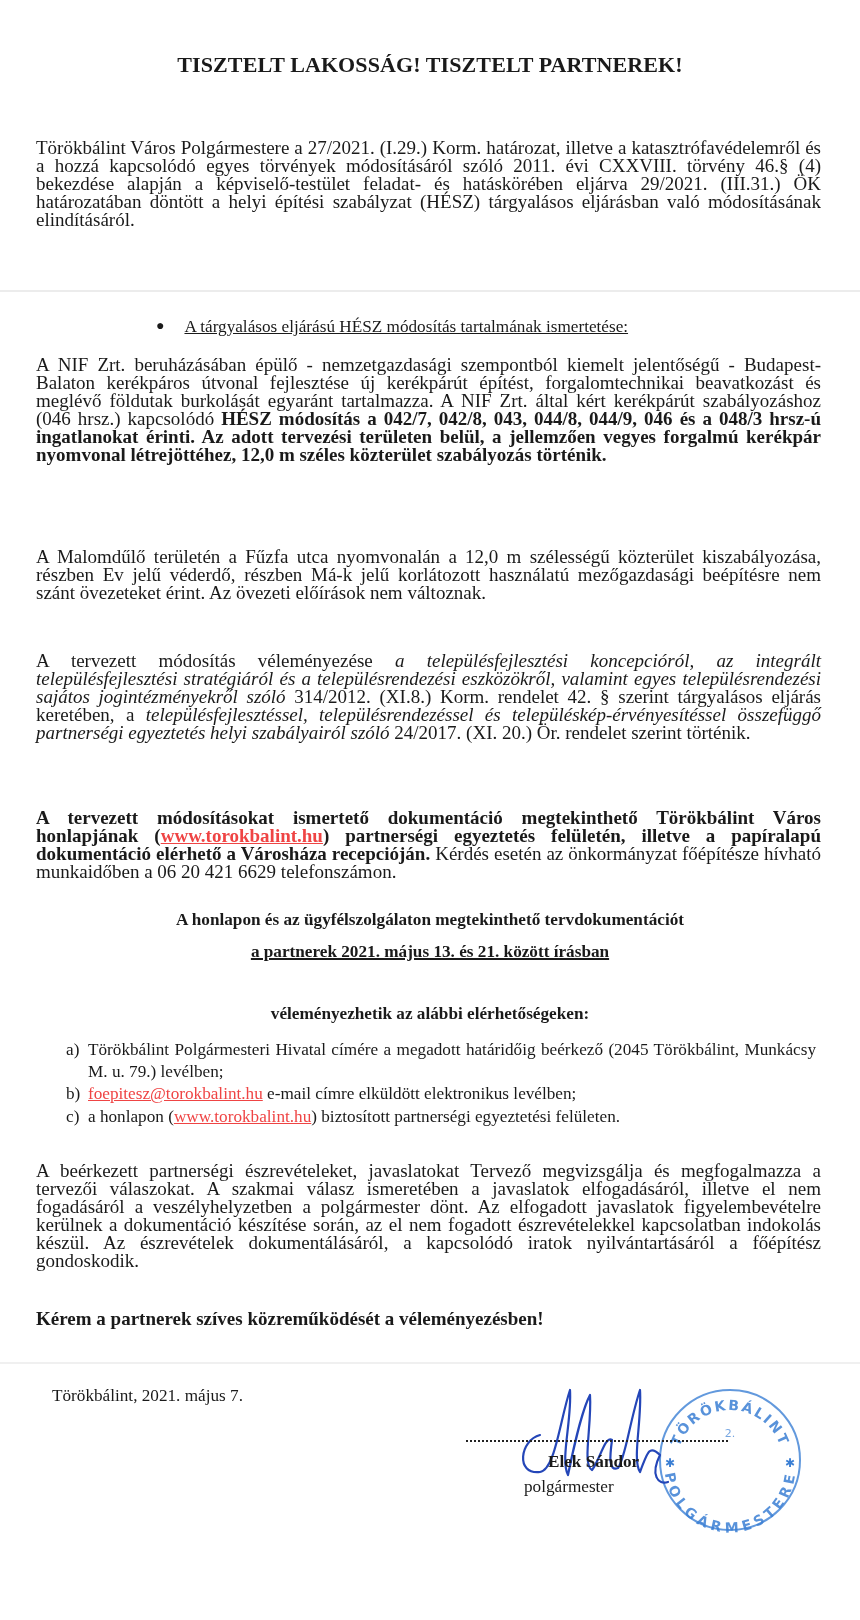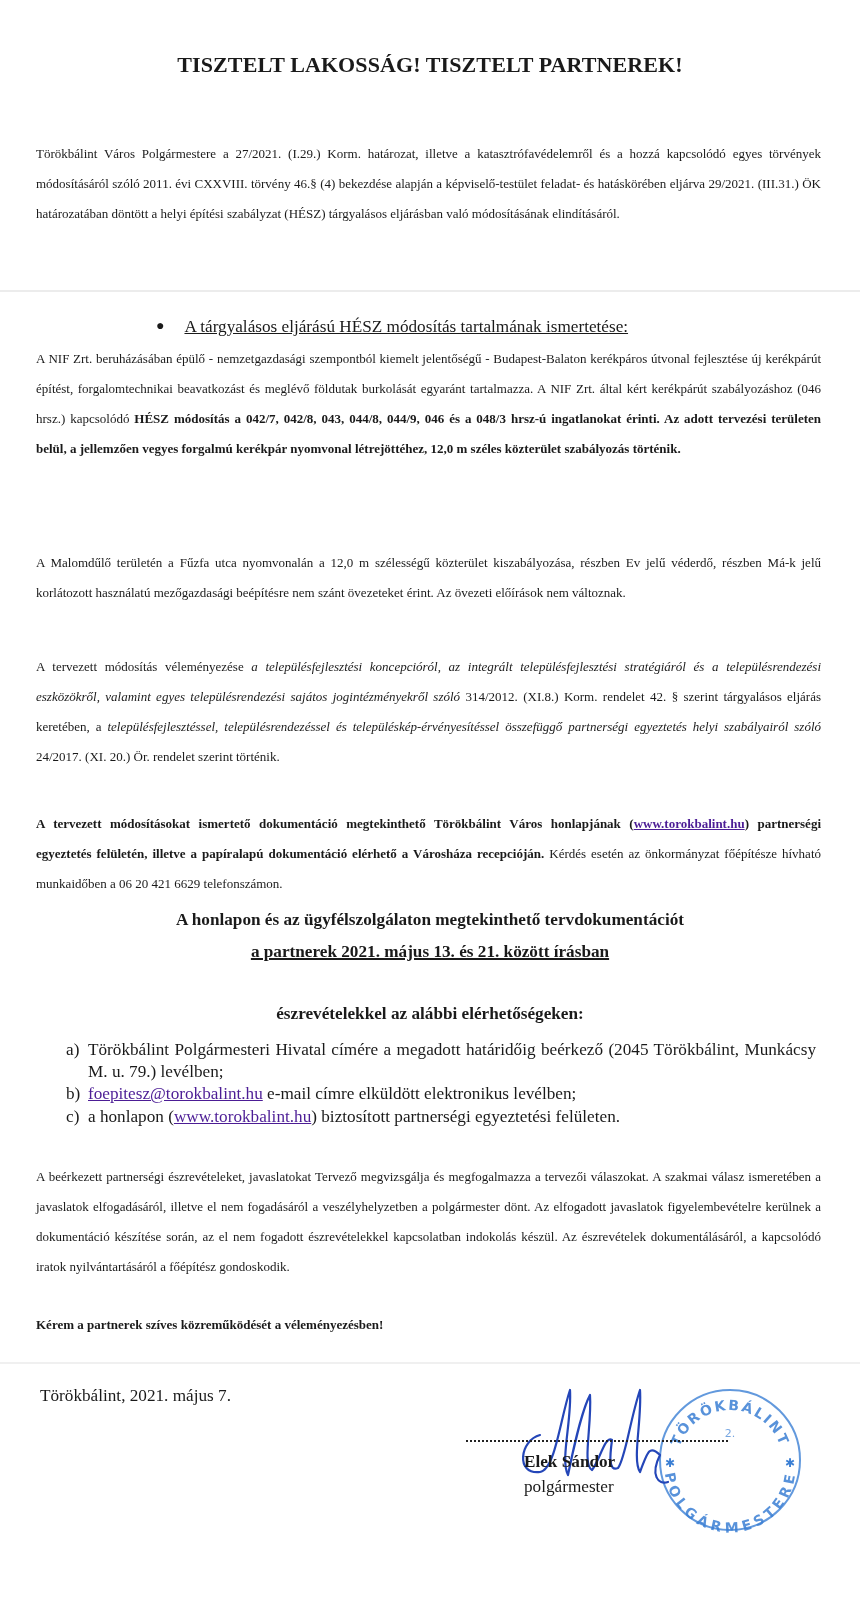--- a/index.html
+++ b/index.html
@@ -9,84 +9,84 @@
     color: #1a1a1a;
   }
   .page { position: absolute; left: 0; top: 0; width: 860px; height: 1620px; }
   .scanline { position: absolute; left: 0; width: 860px; height: 2px; background: #ececec; }
   .title {
     position: absolute; top: 52px; left: 0; width: 860px; text-align: center;
     font-weight: bold; font-size: 22px; letter-spacing: 0.1px;
   }
   .para {
     position: absolute; left: 36px; width: 785px;
-    font-size: 13px; line-height: 30px; text-align: justify;
+    font-size: 19px; line-height: 18px; text-align: justify;
   }
   .para b { font-weight: bold; }
   .para i { font-style: italic; }
   .section-heading {
     position: absolute; top: 317px; left: 156px; font-size: 17.2px;
   }
   .section-heading .bullet { display: inline-block; margin-right: 20px; font-size: 14px; vertical-align: 2px; }
   .section-heading .label { text-decoration: underline; margin-top: 32px; }
   .center-line {
     position: absolute; left: 0; width: 860px; text-align: center;
     font-weight: bold; font-size: 17.2px;
   }
   .center-line.u span { text-decoration: underline; text-decoration-thickness: 2px; }
-  .link { color: #4c1d95; text-decoration: underline; }
+  .link { color: #ef4444; text-decoration: underline; }
   .list {
     position: absolute; left: 66px; width: 750px; font-size: 17.2px; line-height: 22.2px;
   }
   .list .item { display: flex; text-align: justify; }
   .list .mark { width: 22px; flex: none; }
   .list .txt { flex: 1; }
-  .place-date { position: absolute; top: 1386px; left: 40px; font-size: 17.2px; }
+  .place-date { position: absolute; top: 1386px; left: 52px; font-size: 17.2px; }
   .dots {
     position: absolute; top: 1440px; left: 466px; width: 262px;
     border-bottom: 2px dotted #222; height: 0;
   }
-  .signer-name { position: absolute; top: 1452px; left: 524px; font-weight: bold; font-size: 17.2px; }
+  .signer-name { position: absolute; top: 1452px; left: 524px; font-weight: bold; font-size: 17.2px; padding-left: 24px; }
   .signer-title { position: absolute; top: 1477px; left: 524px; font-weight: normal; font-size: 17.2px; }
   .signature { position: absolute; left: 500px; top: 1380px; width: 180px; height: 110px; }
   .stamp { position: absolute; left: 655px; top: 1385px; width: 150px; height: 150px; }
 </style>
 </head>
 <body>
 
 <div class="page">
 
   <div class="scanline" style="top:290px"></div>
   <div class="scanline" style="top:1362px; background:#f0f0f0"></div>
 
   <div class="title">TISZTELT LAKOSSÁG!  TISZTELT PARTNEREK!</div>
 
   <div class="para" style="top:139px">Törökbálint Város Polgármestere a 27/2021. (I.29.) Korm. határozat, illetve a katasztrófavédelemről és a hozzá kapcsolódó egyes törvények módosításáról szóló 2011. évi CXXVIII. törvény 46.§ (4) bekezdése alapján a képviselő-testület feladat- és hatáskörében eljárva 29/2021. (III.31.) ÖK határozatában döntött a helyi építési szabályzat (HÉSZ) tárgyalásos eljárásban való módosításának elindításáról.</div>
 
   <div class="section-heading">
     <span class="bullet">●</span><span class="label">A tárgyalásos eljárású HÉSZ módosítás tartalmának ismertetése:</span>
   </div>
 
-  <div class="para" style="top:344px">
+  <div class="para" style="top:356px">
     <span>A NIF Zrt. beruházásában épülő - nemzetgazdasági szempontból kiemelt jelentőségű - Budapest-Balaton kerékpáros útvonal fejlesztése új kerékpárút építést, forgalomtechnikai beavatkozást és meglévő földutak burkolását egyaránt tartalmazza. A NIF Zrt. által kért kerékpárút szabályozáshoz (046 hrsz.) kapcsolódó </span><b>HÉSZ módosítás a 042/7, 042/8, 043, 044/8, 044/9, 046 és a 048/3 hrsz-ú ingatlanokat érinti. Az adott tervezési területen belül, a jellemzően vegyes forgalmú kerékpár nyomvonal létrejöttéhez, 12,0 m széles közterület szabályozás történik.</b>
   </div>
 
   <div class="para" style="top:548px">A Malomdűlő területén a Fűzfa utca nyomvonalán a 12,0 m szélességű közterület kiszabályozása, részben Ev jelű véderdő, részben Má-k jelű korlátozott használatú mezőgazdasági beépítésre nem szánt övezeteket érint. Az övezeti előírások nem változnak.</div>
 
   <div class="para" style="top:652px">
     <span>A tervezett módosítás véleményezése </span><i>a településfejlesztési koncepcióról, az integrált településfejlesztési stratégiáról és a településrendezési eszközökről, valamint egyes településrendezési sajátos jogintézményekről szóló</i><span> 314/2012. (XI.8.) Korm. rendelet 42. § szerint tárgyalásos eljárás keretében, a </span><i>településfejlesztéssel, településrendezéssel és településkép-érvényesítéssel összefüggő partnerségi egyeztetés helyi szabályairól szóló</i><span> 24/2017. (XI. 20.) Ör. rendelet szerint történik.</span>
   </div>
 
   <div class="para" style="top:809px">
     <b>A tervezett módosításokat ismertető dokumentáció megtekinthető Törökbálint Város honlapjának (</b><b><a class="link">www.torokbalint.hu</a></b><b>) partnerségi egyeztetés felületén, illetve a papíralapú dokumentáció elérhető a Városháza recepcióján.</b><span> Kérdés esetén az önkormányzat főépítésze hívható munkaidőben a 06 20 421 6629 telefonszámon.</span>
   </div>
 
   <div class="center-line" style="top:910px">A honlapon és az ügyfélszolgálaton megtekinthető tervdokumentációt</div>
   <div class="center-line u" style="top:942px"><span>a partnerek 2021. május 13. és 21. között írásban</span></div>
-  <div class="center-line" style="top:1004px">észrevételekkel az alábbi elérhetőségeken:</div>
+  <div class="center-line" style="top:1004px">véleményezhetik az alábbi elérhetőségeken:</div>
 
   <div class="list" style="top:1039px">
     <div class="item">
       <span class="mark">a)</span>
       <span class="txt">Törökbálint Polgármesteri Hivatal címére a megadott határidőig beérkező (2045 Törökbálint, Munkácsy M. u. 79.) levélben;</span>
     </div>
     <div class="item">
       <span class="mark">b)</span>
       <span class="txt"><a class="link">foepitesz@torokbalint.hu</a><span> e-mail címre elküldött elektronikus levélben;</span></span>
     </div>

